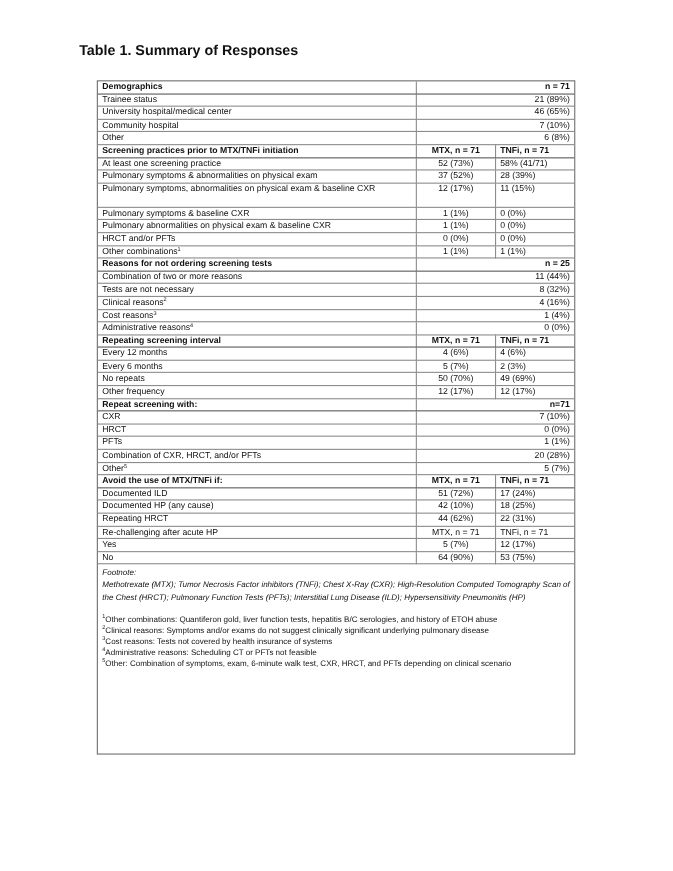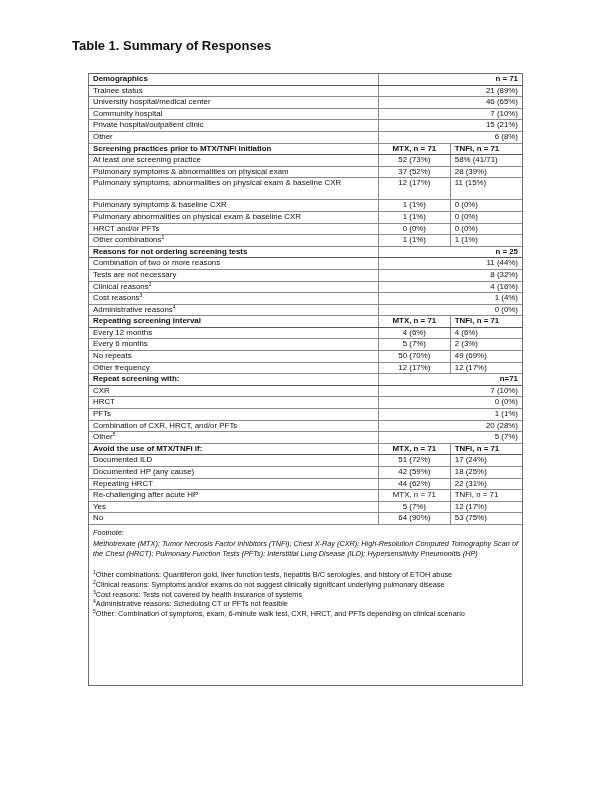--- a/index.html
+++ b/index.html
@@ -46,24 +46,20 @@
         </tr>
     <tr>
           <td class="c1">University hospital/medical center</td>
           <td class="span" colspan="2">46 (65%)</td>
         </tr>
     <tr>
           <td class="c1">Community hospital</td>
           <td class="span" colspan="2">7 (10%)</td>
         </tr>
     <tr>
-          <td class="c1">Private hospital/outpatient clinic</td>
-          <td class="span" colspan="2">15 (21%)</td>
-        </tr>
-    <tr>
           <td class="c1">Other</td>
           <td class="span" colspan="2">6 (8%)</td>
         </tr>
 
     <tr class="hdr">
       <td class="c1">Screening practices prior to MTX/TNFi initiation</td>
       <td class="c2">MTX, n = 71</td>
       <td class="c3">TNFi, n = 71</td>
     </tr>
     <tr>
@@ -183,21 +179,21 @@
       <td class="c2">MTX, n = 71</td>
       <td class="c3">TNFi, n = 71</td>
     </tr>
     <tr>
           <td class="c1">Documented ILD</td>
           <td class="c2">51 (72%)</td>
           <td class="c3">17 (24%)</td>
         </tr>
     <tr>
           <td class="c1">Documented HP (any cause)</td>
-          <td class="c2">42 (59%)</td>
+          <td class="c2">42 (10%)</td>
           <td class="c3">18 (25%)</td>
         </tr>
     <tr>
           <td class="c1">Repeating HRCT</td>
           <td class="c2">44 (62%)</td>
           <td class="c3">22 (31%)</td>
         </tr>
     <tr>
           <td class="c1">Re-challenging after acute HP</td>
           <td class="c2">MTX, n = 71</td>

